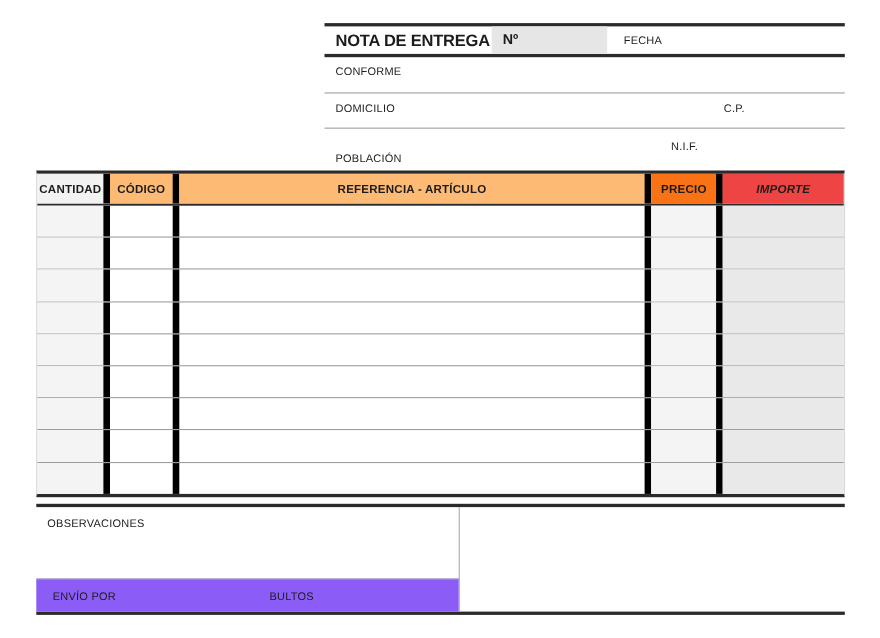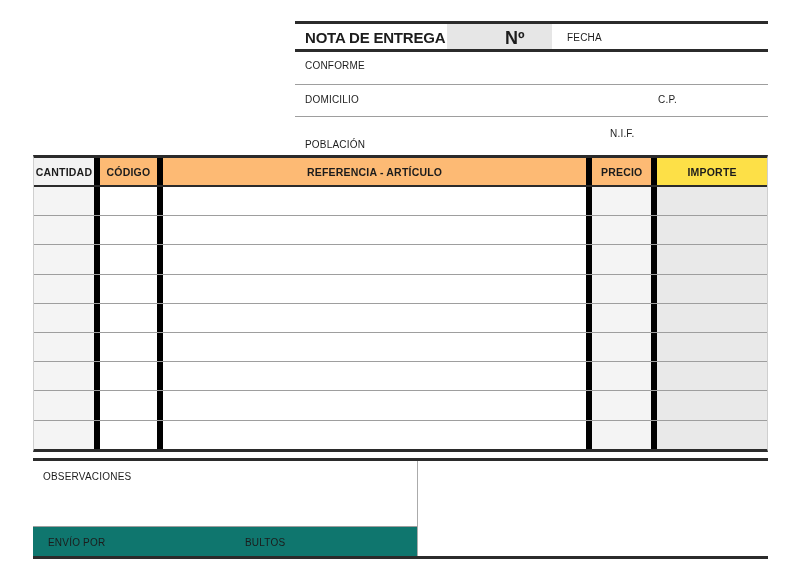--- a/index.html
+++ b/index.html
@@ -14,21 +14,21 @@
   .title-row{
     position:relative;height:31px;box-sizing:border-box;
     border-top:3px solid var(--line_dark,#2b2b2b);
     border-bottom:3px solid var(--line_dark,#2b2b2b);
   }
   .doc-title{position:absolute;left:10px;top:5px;font-size:15px;font-weight:bold;letter-spacing:-.2px;}
   .num-box{
     position:absolute;left:152px;top:0;bottom:0;width:105px;
     background:var(--shade_field,#e6e6e6);
   }
-  .num-box span{position:absolute;left:10px;top:4px;font-size:18px;font-weight:bold;margin-left:48px;}
+  .num-box span{position:absolute;left:10px;top:4px;font-size:13px;font-weight:bold;}
   .fecha-lbl{left:272px;top:8px;}
   .client-row{position:relative;box-sizing:border-box;}
   .row-cliente{height:33px;border-bottom:1px solid var(--line_light,#9e9e9e);}
   .row-domicilio{height:32px;border-bottom:1px solid var(--line_light,#9e9e9e);}
   .row-poblacion{height:35px;}
   .field{position:absolute;}
 
   
   .items{
     position:absolute;left:33px;top:155px;width:735px;box-sizing:border-box;
@@ -47,37 +47,37 @@
   .c-imp.cell{border-right:none;}
   .c-cant{width:66px;}
   .c-cod{width:63px;}
   .c-ref{width:430px;}
   .c-pre{width:65px;}
   .c-imp{width:110px;}
   .item-row .c-cant,.item-row .c-pre{background:var(--shade_light,#f4f4f4);}
   .item-row .c-imp{background:var(--shade_medium,#e9e9e9);}
   .items-header .c-cant{background:#f2f2f2;}
   .items-header .c-cod,.items-header .c-ref{background:#fdba74;}
-  .items-header .c-pre{background:#fdba74;}
-  .items-header .c-imp{background:#fde047;}
+  .items-header .c-pre{background:#f97316;}
+  .items-header .c-imp{background:#ef4444;font-style:italic;}
 
   
   .doc-footer{
     position:absolute;left:33px;top:458px;width:735px;height:101px;box-sizing:border-box;
     border-top:3px solid var(--line_dark,#2b2b2b);
     border-bottom:3px solid var(--line_dark,#2b2b2b);
     display:flex;
   }
   .f-left{position:relative;width:385px;box-sizing:border-box;border-right:1px solid #ababab;}
   .f-right{position:relative;flex:1;}
   .obs-lbl{left:10px;top:10px;text-align:center;}
   .conf-lbl{left:10px;top:10px;}
   .ship-row{
     position:absolute;left:0;right:0;bottom:0;height:30px;box-sizing:border-box;
-    background:#0f766e;border-top:1px solid var(--line_light,#9e9e9e);
+    background:#8b5cf6;border-top:1px solid var(--line_light,#9e9e9e);
   }
   .ship-lbl{left:15px;top:10px;}
   .bultos-lbl{left:212px;top:10px;}
 </style>
 </head>
 <body>
 
 <div class="page">
 
   <div class="doc-header">

